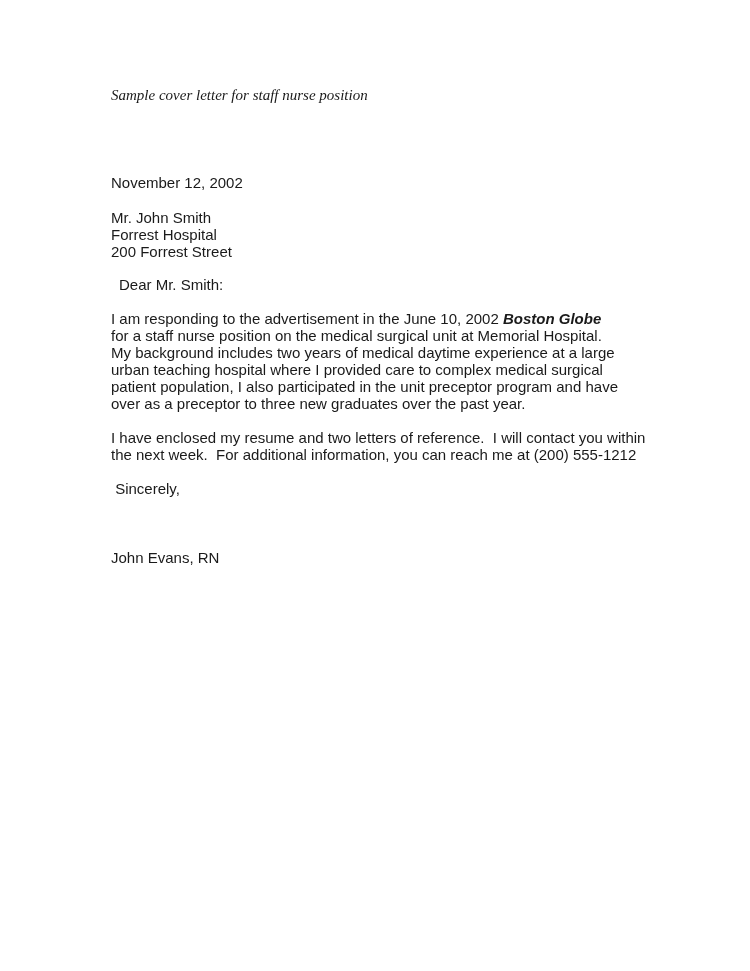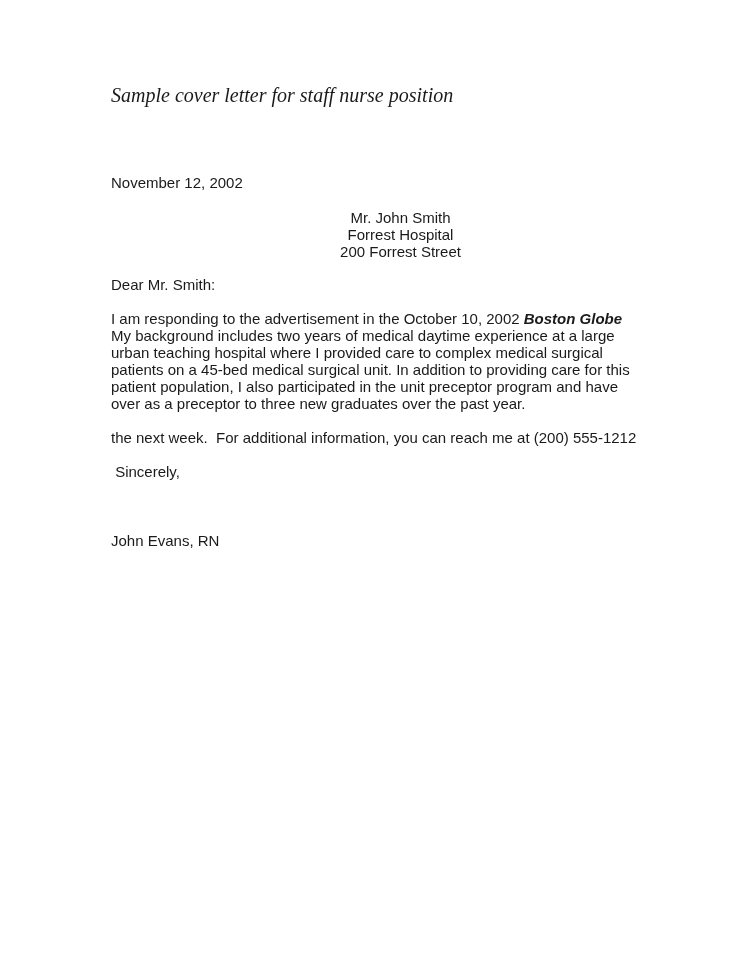--- a/index.html
+++ b/index.html
@@ -15,39 +15,38 @@
     box-sizing: border-box;
     padding: 87px 60px 0 111px;
     color: #1a1a1a;
     font-family: "Liberation Sans", "DejaVu Sans", sans-serif;
     font-size: 15px;
     line-height: 17px;
   }
   .doc-heading {
     font-family: "Liberation Serif", "DejaVu Serif", serif;
     font-style: italic;
-    font-size: 20px;
+    font-size: 15px;
     line-height: 17px;
     margin: 0 0 70px 0;
     white-space: pre-wrap;
   }
   .date-line {
     margin: 0 0 18px 0;
     white-space: pre-wrap;
   }
   .address-block {
     margin: 0 0 16px 0;
-    text-align: center;
   }
   .line {
     white-space: pre-wrap;
     min-height: 17px;
   }
   .salutation {
-    margin: 0 0 17px 0;
+    margin: 0 0 17px 8px;
     white-space: pre-wrap;
   }
   .paragraph {
     margin: 0 0 17px 0;
   }
   .paper-name {
     font-weight: bold;
     font-style: italic;
   }
   .closing {
@@ -70,29 +69,30 @@
 
   <div class="address-block">
     <div class="line">Mr. John Smith</div>
     <div class="line">Forrest Hospital</div>
     <div class="line">200 Forrest Street</div>
   </div>
 
   <div class="salutation">Dear Mr. Smith:</div>
 
   <div class="paragraph">
-    <div class="line"><span>I am responding to the advertisement in the October 10, 2002 </span><span class="paper-name">Boston Globe</span></div>
+    <div class="line"><span>I am responding to the advertisement in the June 10, 2002 </span><span class="paper-name">Boston Globe</span></div>
+    <div class="line">for a staff nurse position on the medical surgical unit at Memorial Hospital.</div>
     <div class="line">My background includes two years of medical daytime experience at a large</div>
     <div class="line">urban teaching hospital where I provided care to complex medical surgical</div>
-    <div class="line">patients on a 45-bed medical surgical unit. In addition to providing care for this</div>
     <div class="line">patient population, I also participated in the unit preceptor program and have</div>
     <div class="line">over as a preceptor to three new graduates over the past year.</div>
   </div>
 
   <div class="paragraph">
+    <div class="line">I have enclosed my resume and two letters of reference.  I will contact you within</div>
     <div class="line">the next week.  For additional information, you can reach me at (200) 555-1212</div>
   </div>
 
   <div class="closing"> Sincerely,</div>
 
   <div class="signature">John Evans, RN</div>
 
 </div>
 
 </body></html>

